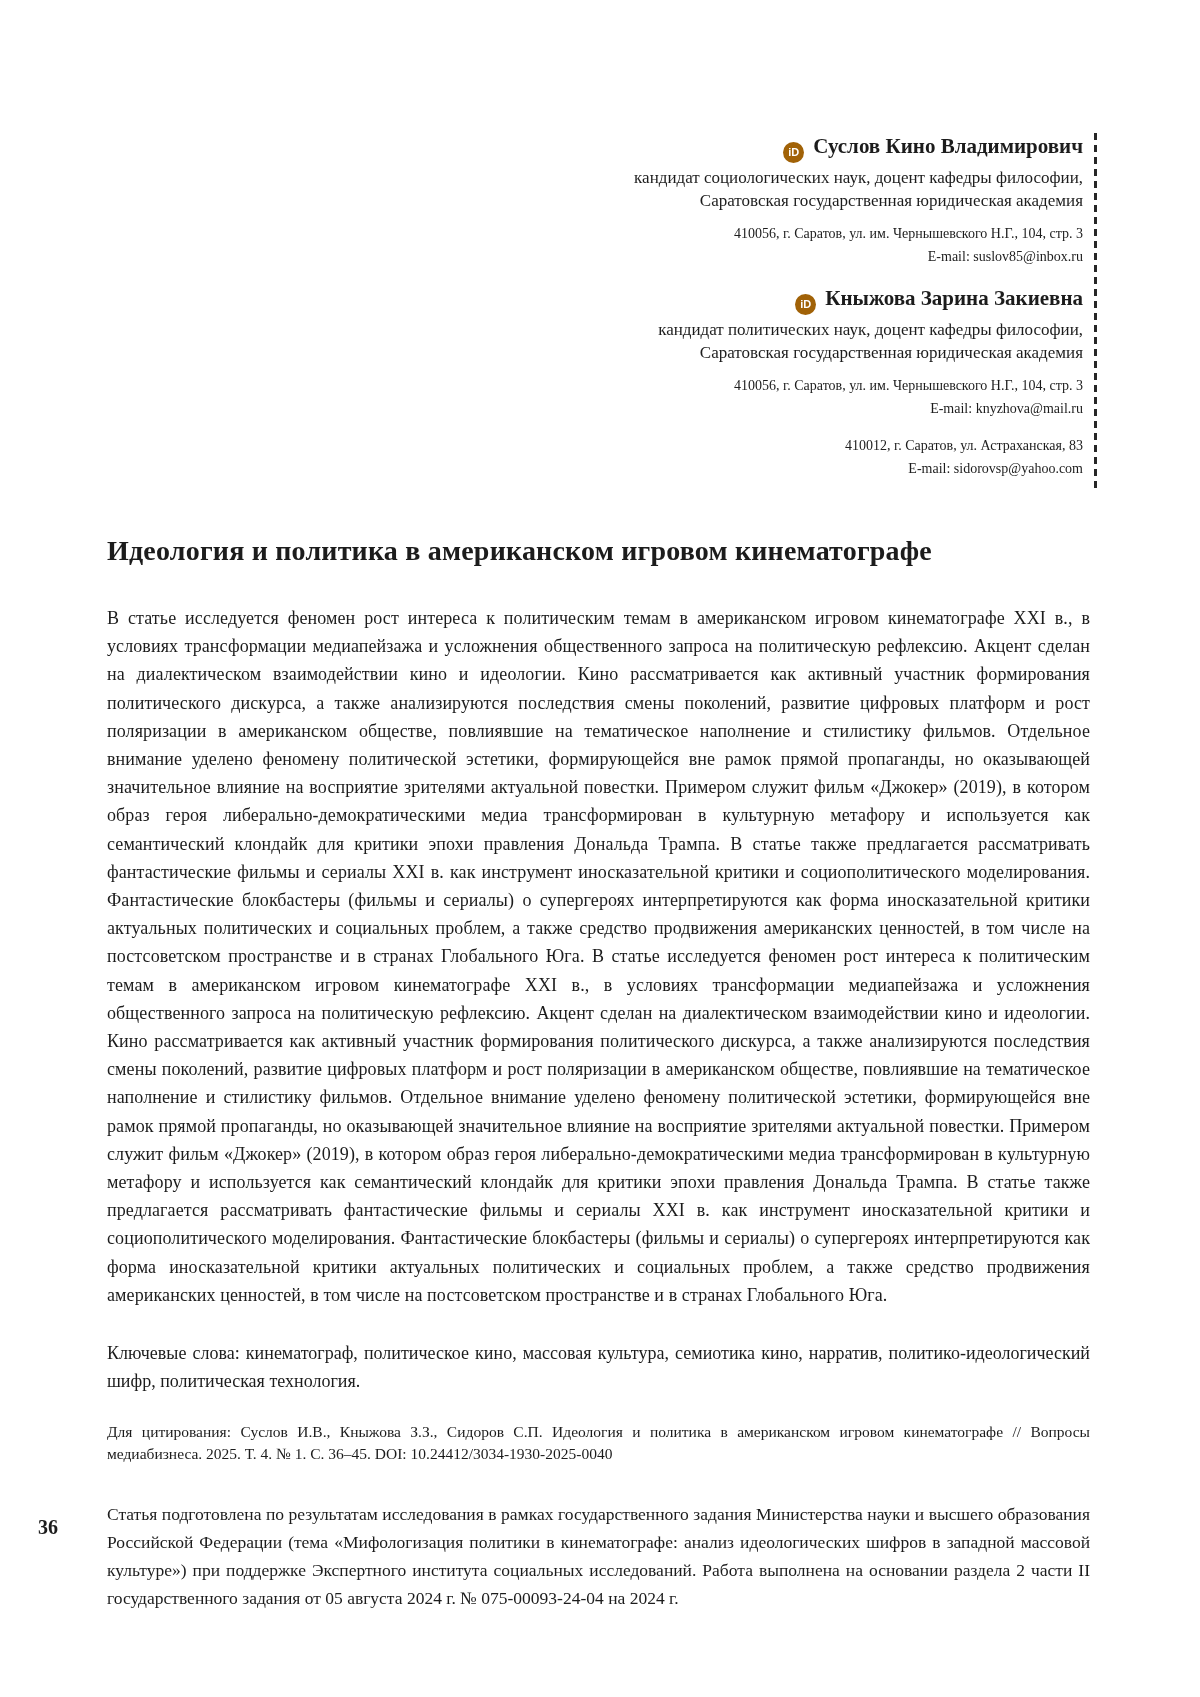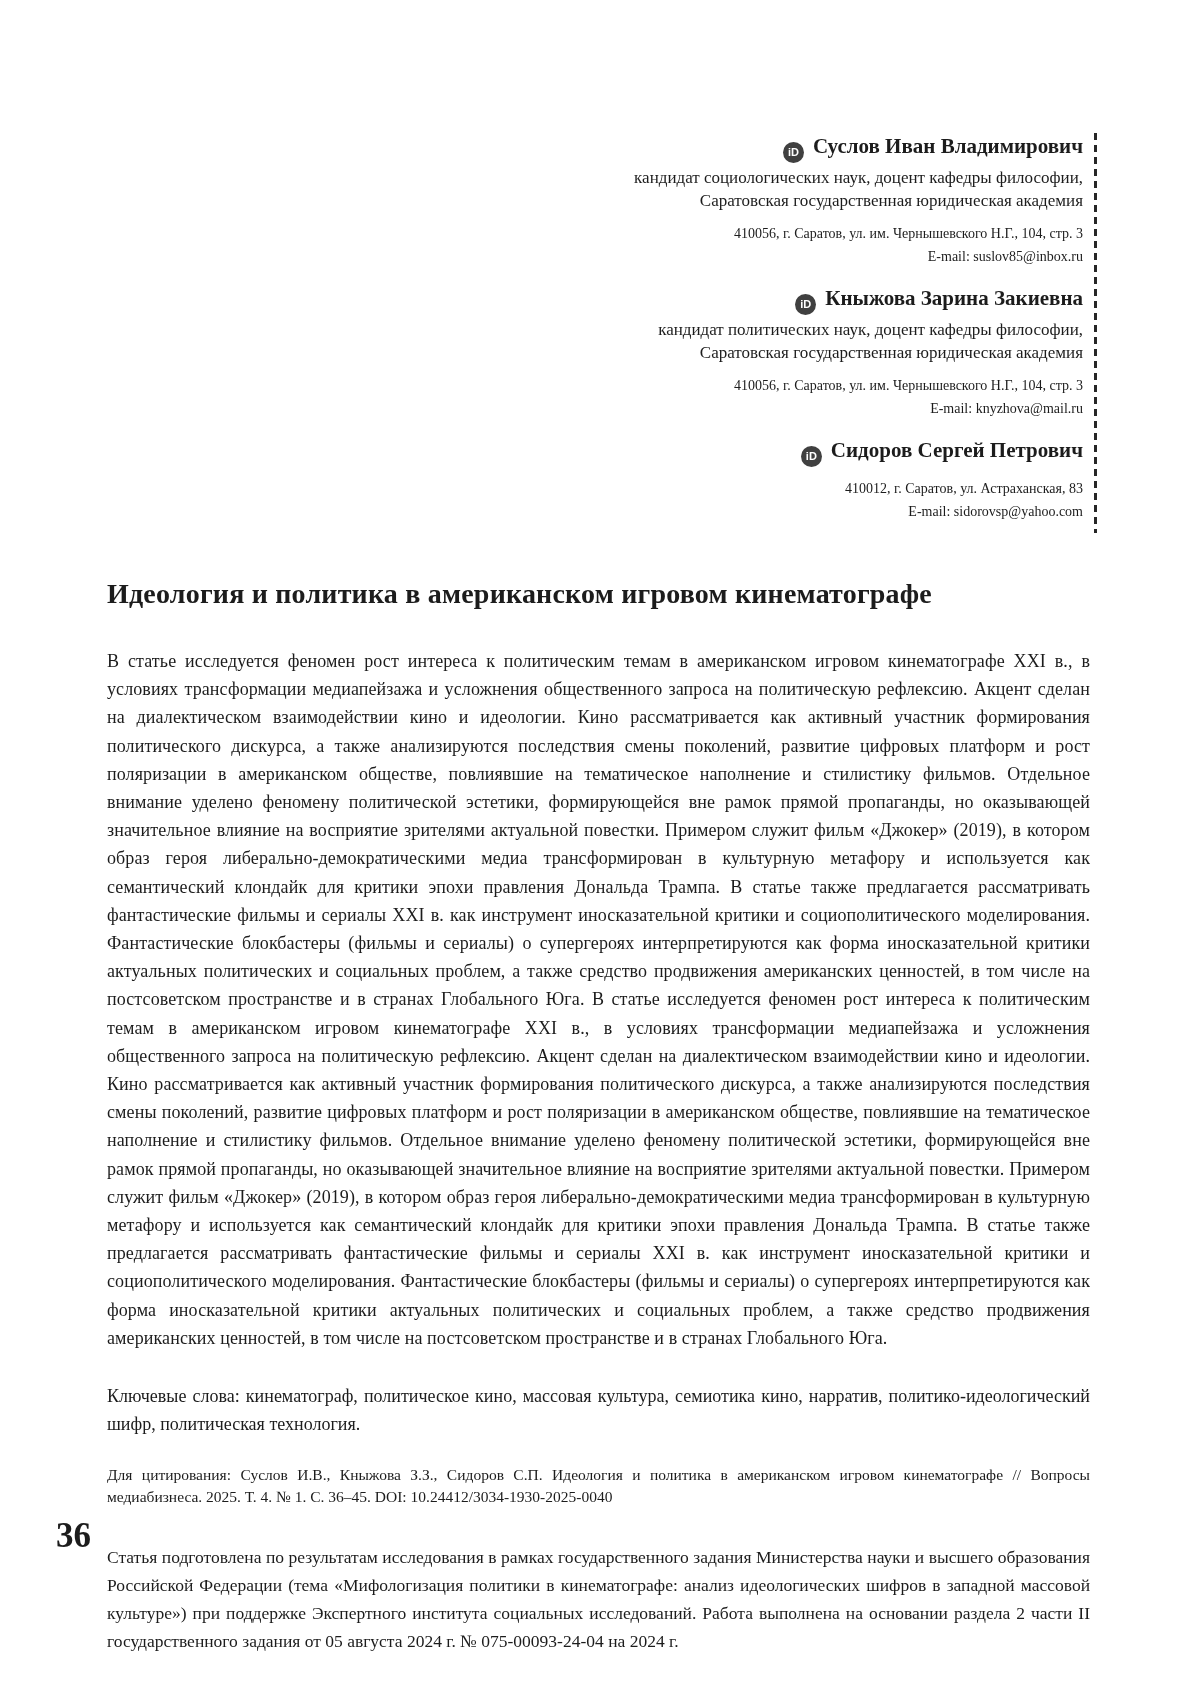--- a/index.html
+++ b/index.html
@@ -40,21 +40,21 @@
     font-weight: bold;
     line-height: 30px;
     margin-bottom: 4px;
     white-space: nowrap;
   }
   .orcid-icon {
     display: inline-block;
     width: 21px;
     height: 21px;
     border-radius: 50%;
-    background: #404040;
+    background: #a16207;
     color: #ffffff;
     font-family: "Liberation Sans", sans-serif;
     font-size: 11px;
     font-weight: bold;
     line-height: 21px;
     text-align: center;
     vertical-align: -3px;
     margin-right: 9px;
   }
   .author-aff {
@@ -95,38 +95,38 @@
     text-align: justify;
   }
   .funding {
     margin-top: 36px;
     font-size: 17.5px;
     line-height: 28px;
     text-align: justify;
   }
   .page-number {
     position: absolute;
-    left: 56px;
+    left: 38px;
     top: 1516px;
-    font-size: 35px;
+    font-size: 20px;
     font-weight: bold;
   }
 </style>
 </head>
 <body>
 
 <div class="content">
 
   <div class="authors-wrap">
     <div class="dashed-line"></div>
     <div class="authors-inner">
 
       <div class="author">
         <div class="author-name">
-          <span class="orcid-icon">iD</span><span>Суслов Иван Владимирович</span>
+          <span class="orcid-icon">iD</span><span>Суслов Кино Владимирович</span>
         </div>
         <div class="author-aff">
           <div>кандидат социологических наук, доцент кафедры философии,</div>
           <div>Саратовская государственная юридическая академия</div>
         </div>
         <div class="author-addr">
           <div>410056, г. Саратов, ул. им. Чернышевского Н.Г., 104, стр. 3</div>
           <div>E-mail: suslov85@inbox.ru</div>
         </div>
       </div>
@@ -139,23 +139,20 @@
           <div>кандидат политических наук, доцент кафедры философии,</div>
           <div>Саратовская государственная юридическая академия</div>
         </div>
         <div class="author-addr">
           <div>410056, г. Саратов, ул. им. Чернышевского Н.Г., 104, стр. 3</div>
           <div>E-mail: knyzhova@mail.ru</div>
         </div>
       </div>
 
       <div class="author">
-        <div class="author-name">
-          <span class="orcid-icon">iD</span><span>Сидоров Сергей Петрович</span>
-        </div>
         <div class="author-addr">
           <div>410012, г. Саратов, ул. Астраханская, 83</div>
           <div>E-mail: sidorovsp@yahoo.com</div>
         </div>
       </div>
 
     </div>
   </div>
 
   <h1 class="article-title" style="margin-bottom:15px;">Идеология и политика в американском игровом кинематографе</h1>

